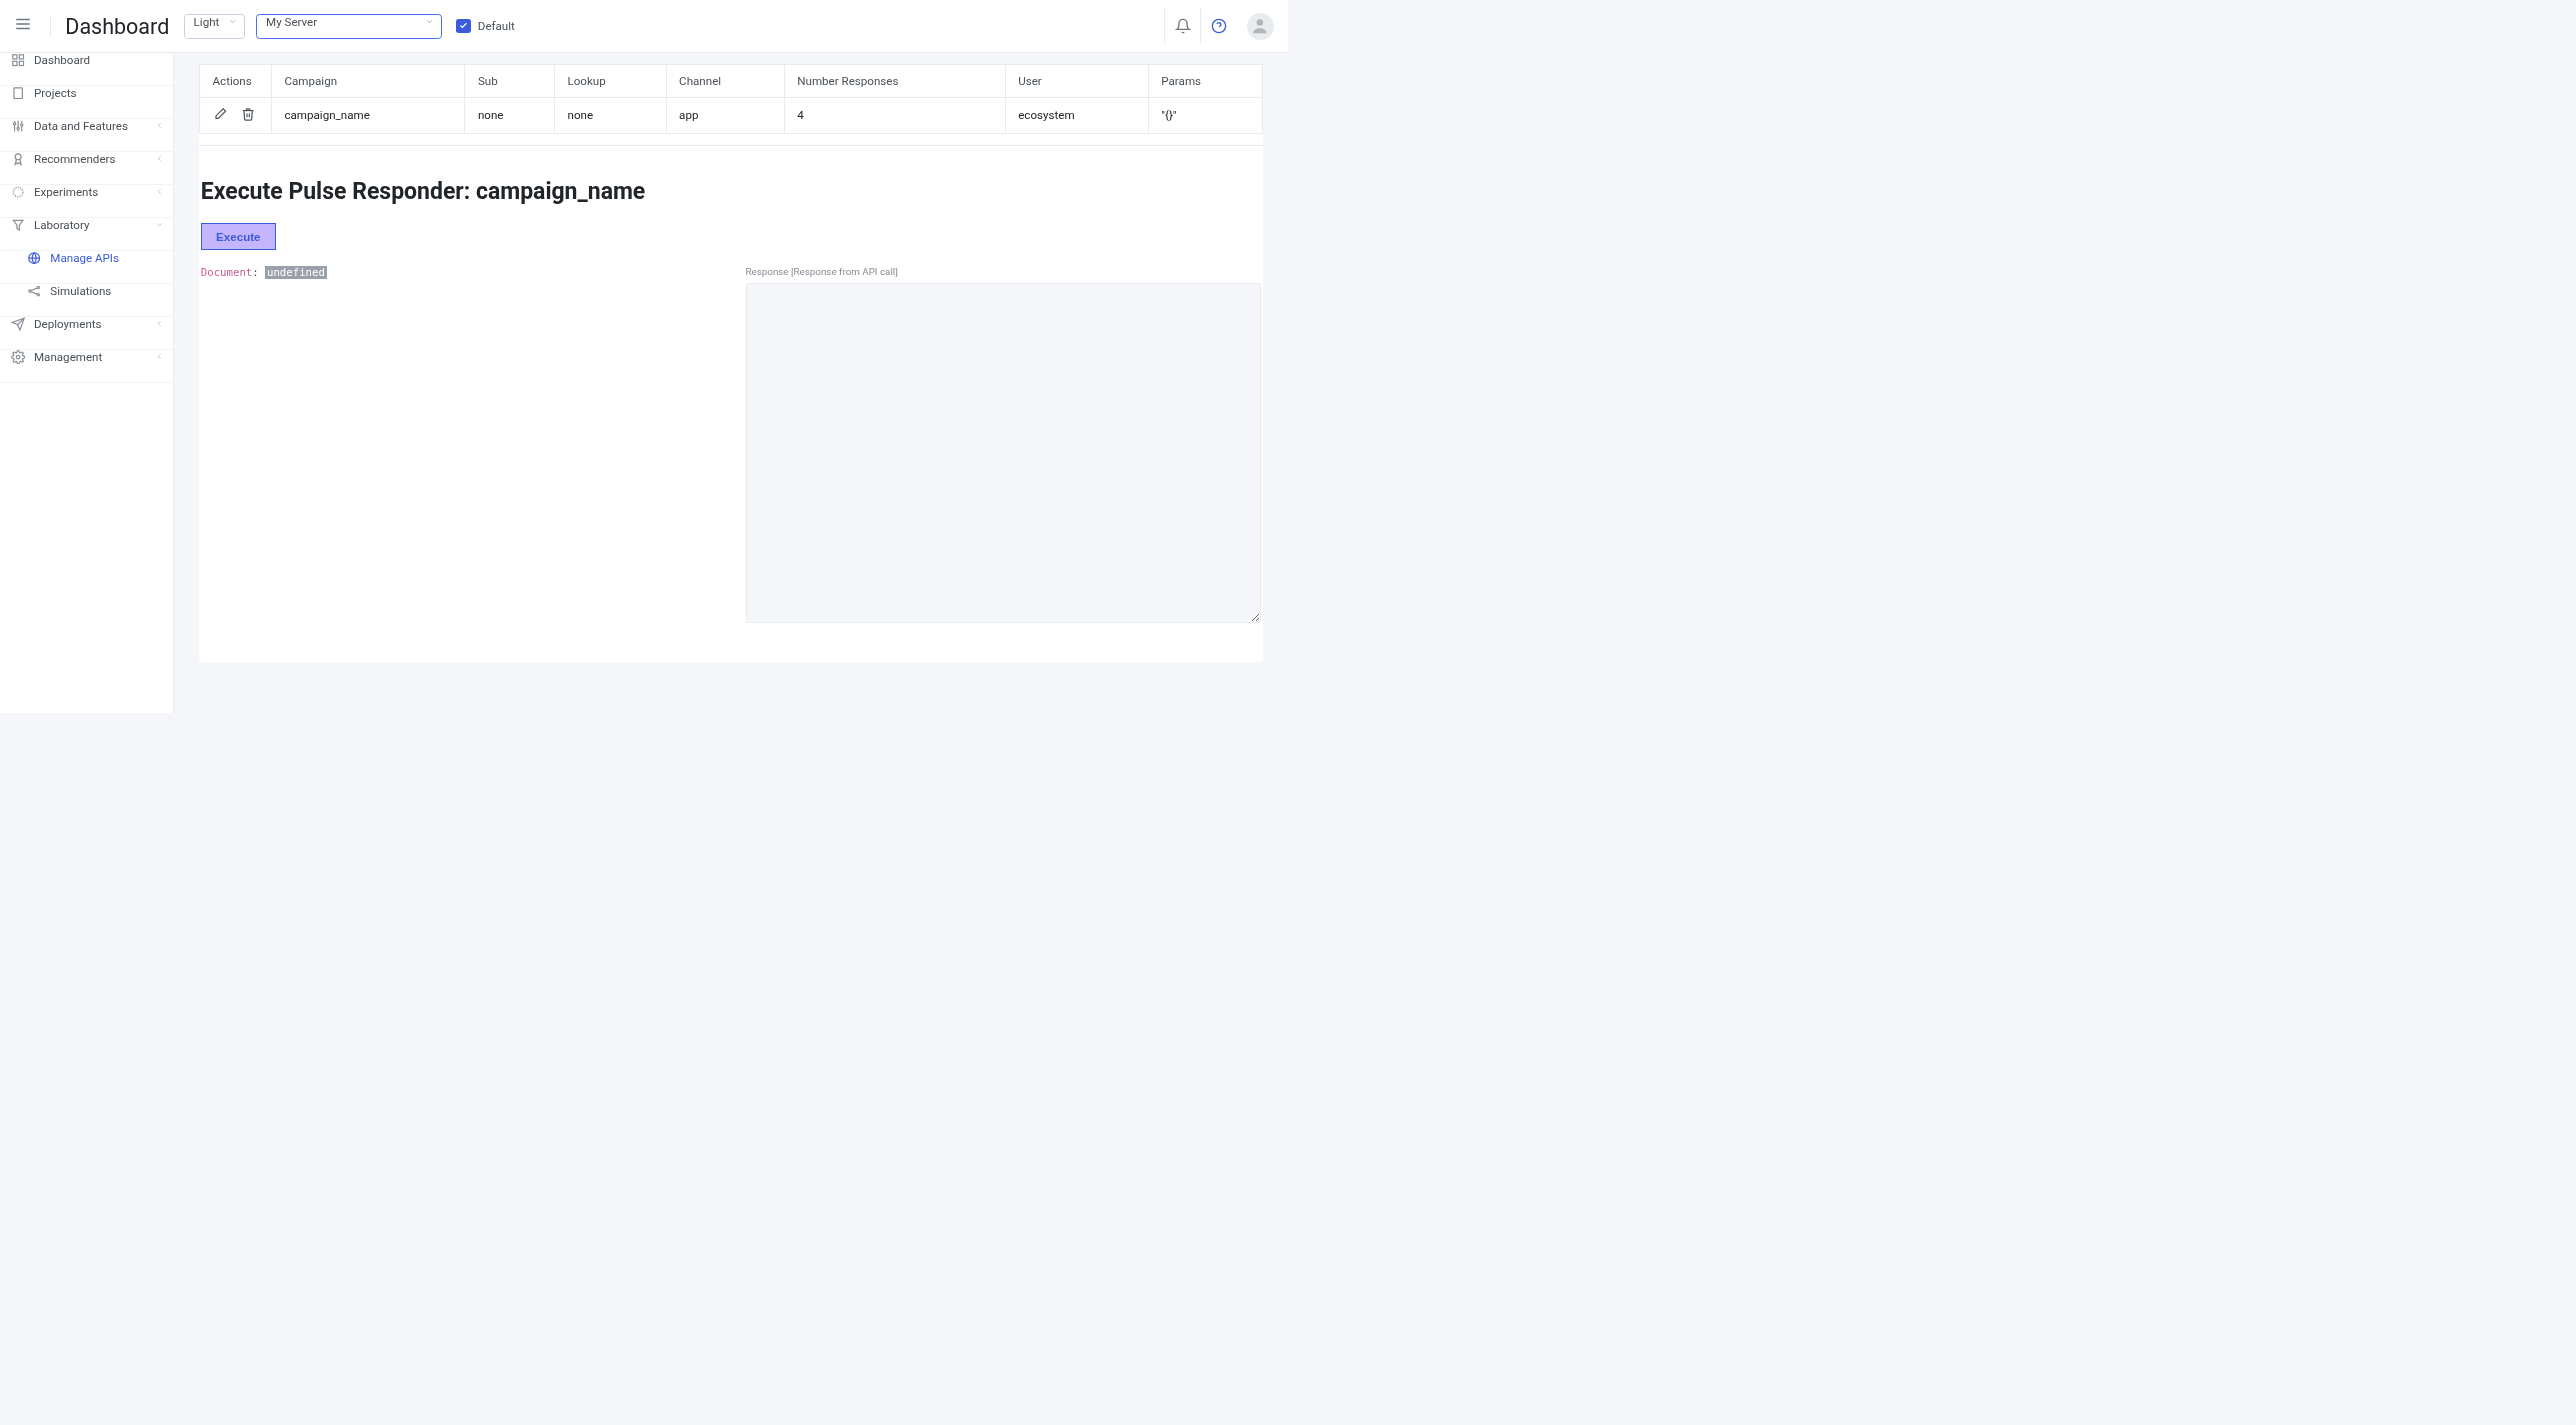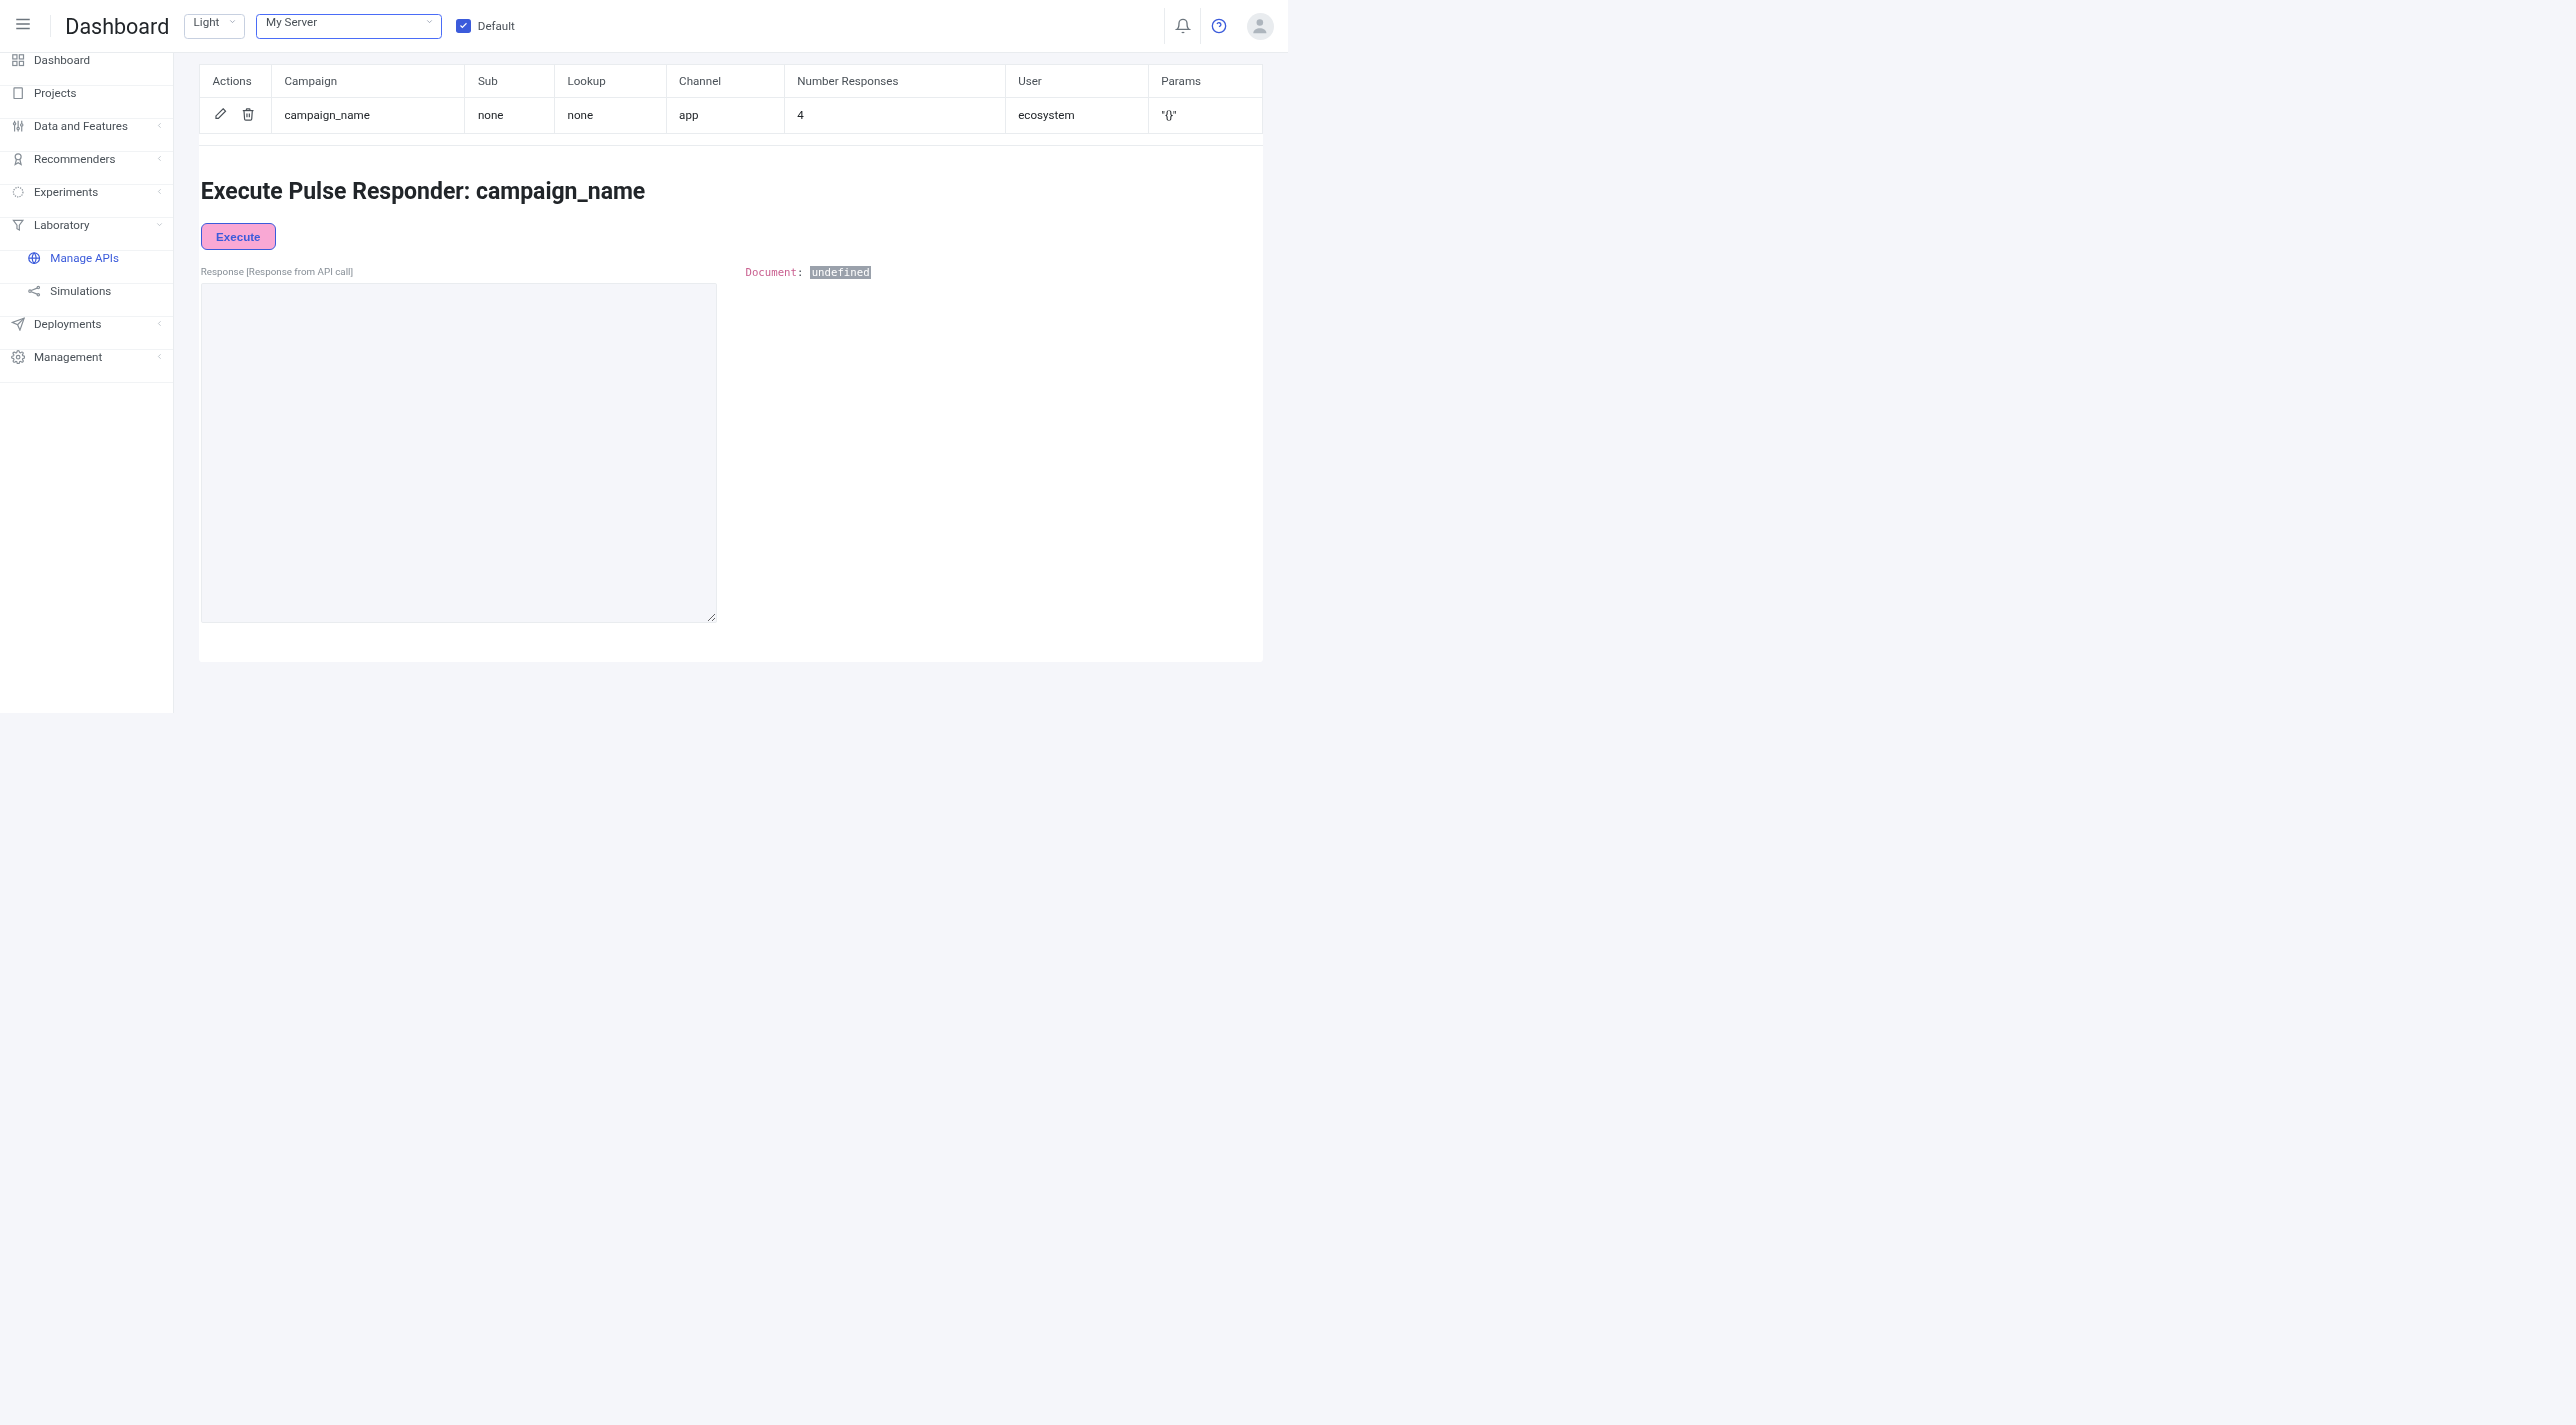--- a/index.html
+++ b/index.html
@@ -199,24 +199,24 @@
 .action-icons svg { color: #495057; cursor: pointer; }
 
 .section-title {
   margin-top: 32px;
   margin-bottom: 18px;
   font-size: 23px;
   font-weight: 700;
   color: #212529;
 }
 .btn-execute {
-  background: #f9a8d4;
+  background: #c4b5fd;
   border: 0.9px solid #3b5bdb;
   color: #3b5bdb;
-  border-radius: 6px;
+  border-radius: 0;
   padding: 6.3px 14.3px;
   font-size: 11.6px;
   font-weight: 600;
   cursor: pointer;
 }
 
 .response-row {
   display: flex;
   margin-top: 16px;
   gap: 29px;
@@ -450,26 +450,26 @@
       </table>
 
       <div style="border-top:0.9px solid #e9ecef;margin-top:10.7px;"></div>
 
       <div style="padding:0 1.8px;">
         <h3 class="section-title">Execute Pulse Responder: campaign_name</h3>
         <button class="btn-execute">Execute</button>
 
         <div class="response-row">
           <div class="response-col">
-            <div class="response-label">Response [Response from API call]</div>
-            <textarea class="response-box" style=""></textarea>
-          </div>
-          <div class="response-col">
             <div class="doc-line">
               <span class="doc-key">Document</span><span class="doc-colon">: </span><span class="doc-val">undefined</span>
             </div>
           </div>
+          <div class="response-col">
+            <div class="response-label">Response [Response from API call]</div>
+            <textarea class="response-box" style=""></textarea>
+          </div>
         </div>
       </div>
     </div>
   </div>
 </div>
 
 
 </body></html>

